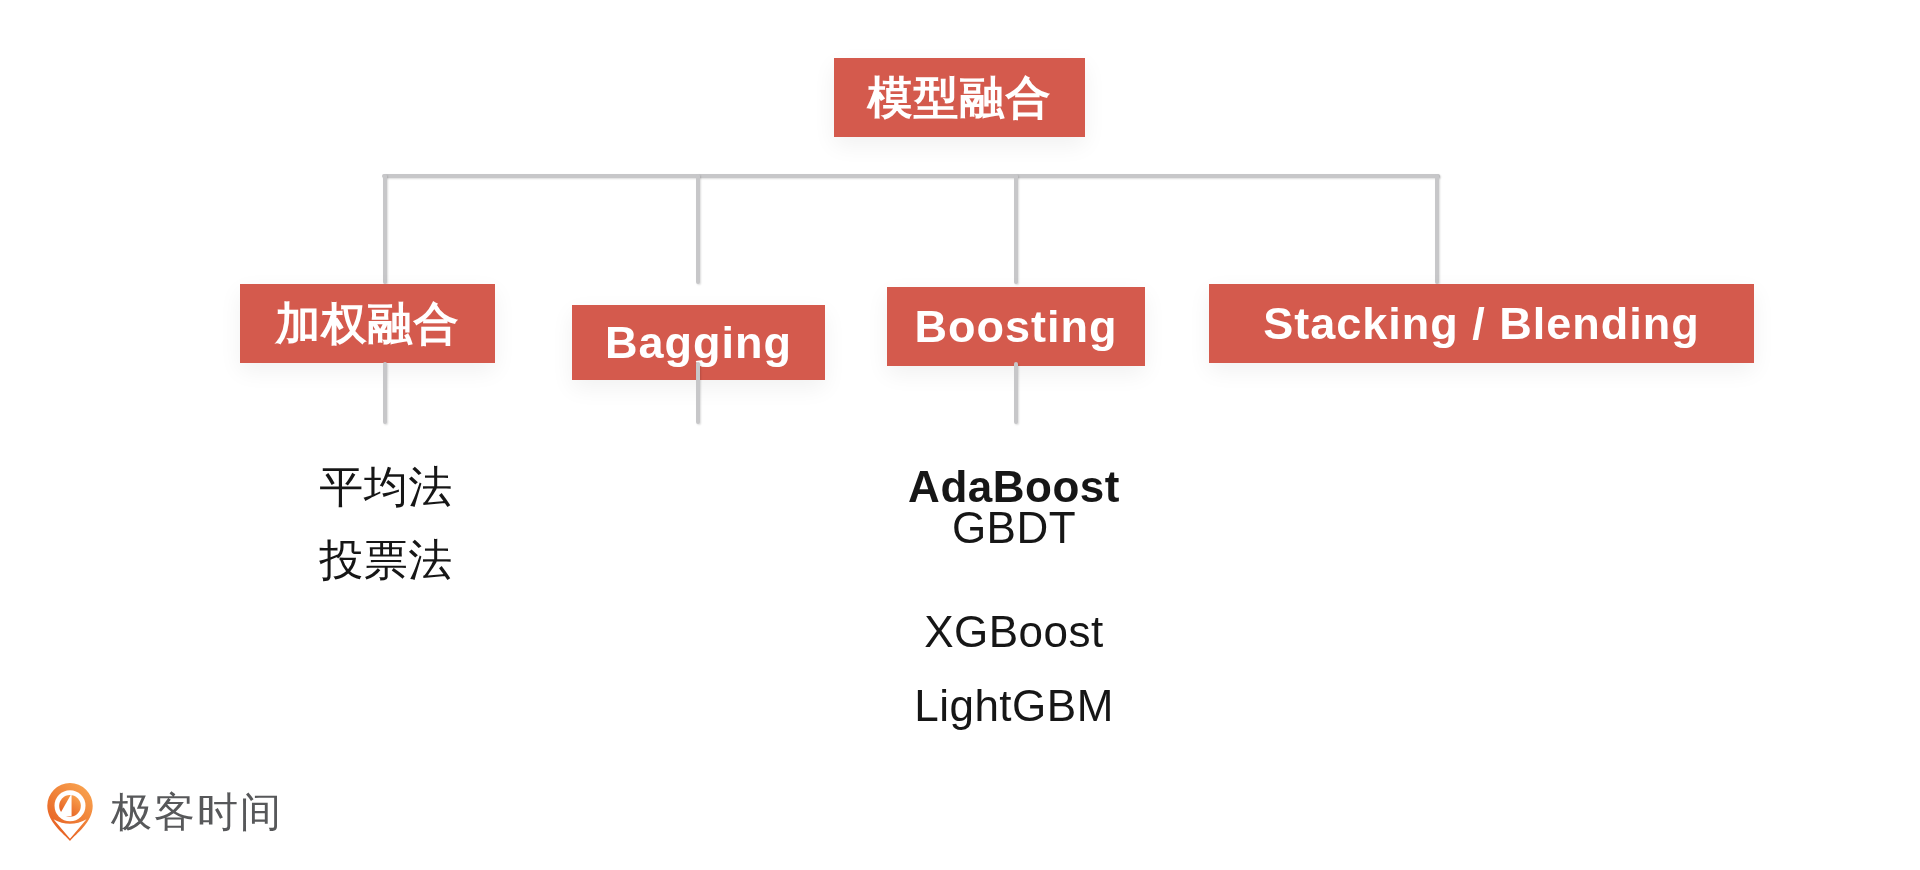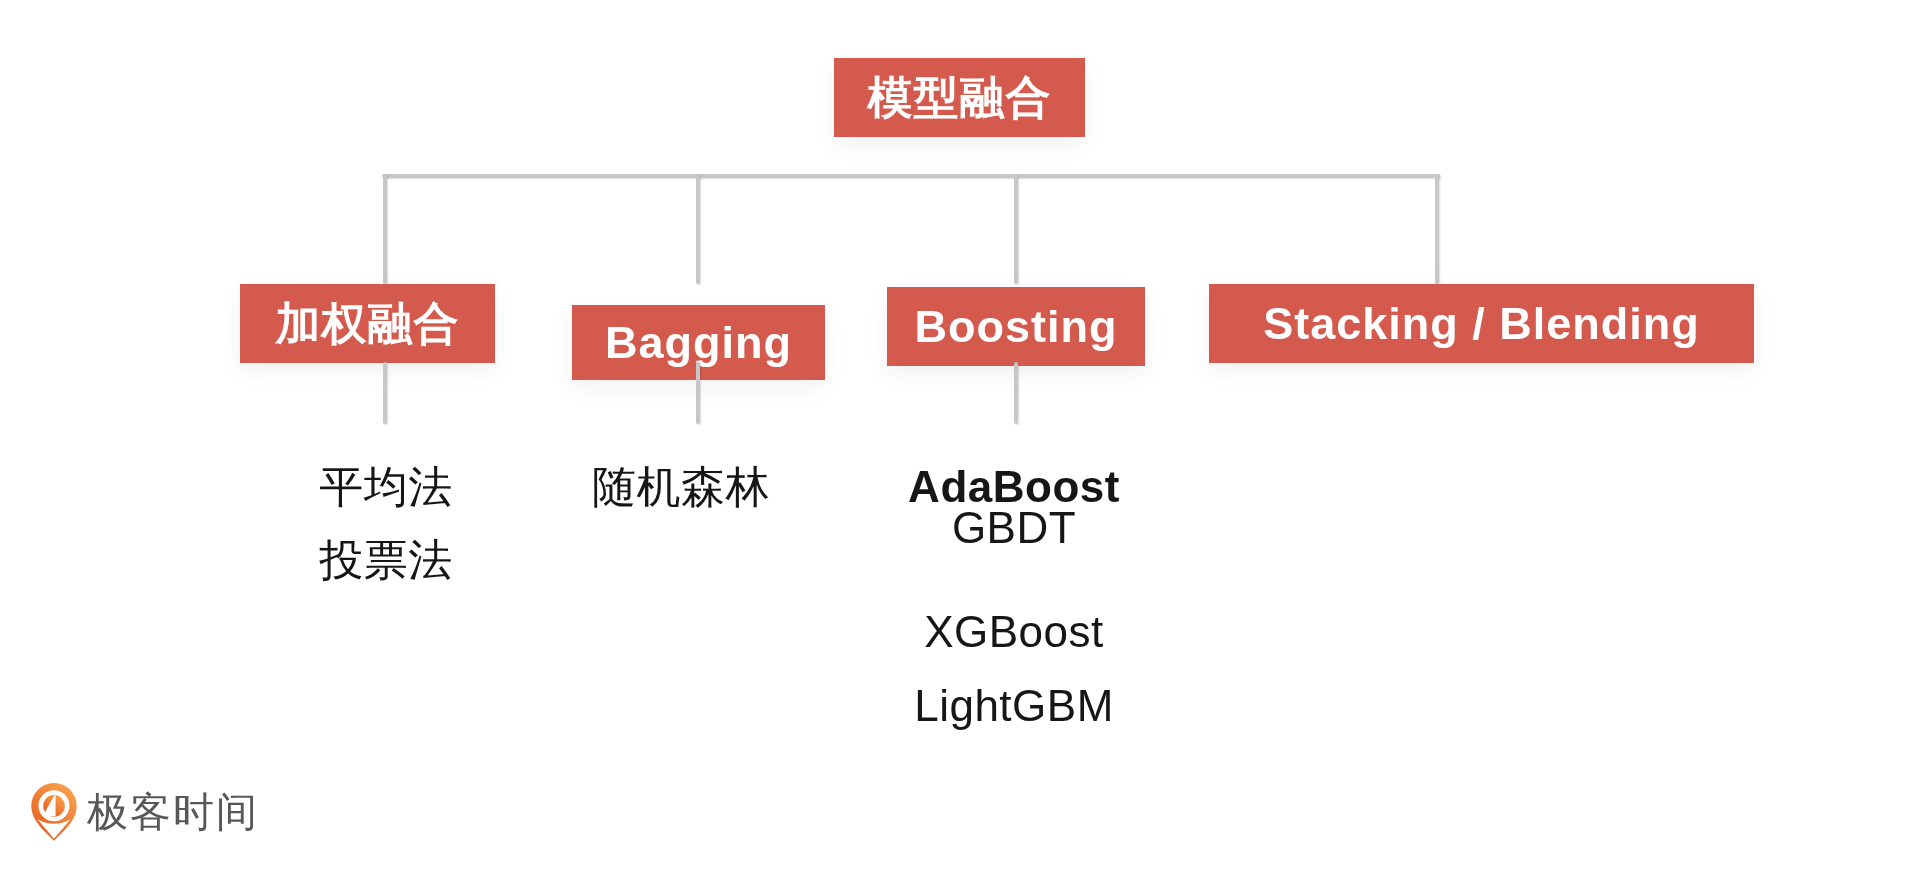--- a/index.html
+++ b/index.html
@@ -52,22 +52,22 @@
     color:var(--leaf-text);font-size:44px;font-weight:400;
     height:54px;line-height:54px;white-space:nowrap;letter-spacing:0.5px;text-align:right;
   }
   .l00{left:386px;top:460px;} .l01{left:386px;top:533px;}
   .l10{left:681px;top:460px;}
   .l20{left:1014px;top:460px;font-weight:bold;} .l21{left:1014px;top:501px;}
   .l22{left:1014px;top:605px;} .l23{left:1014px;top:679px;}
 
   
   .logo{
-    position:absolute;left:28px;top:780px;
-    display:flex;align-items:center;gap:7px;
+    position:absolute;left:44px;top:780px;
+    display:flex;align-items:center;gap:15px;
   }
   .logo-icon{width:52px;height:64px;display:block;}
   .logo-text{
     color:var(--logo-text);font-size:41px;font-weight:500;
     letter-spacing:2px;white-space:nowrap;line-height:64px;
   }
 </style>
 </head>
 <body>
 
@@ -85,21 +85,20 @@
   <div class="node b1">Bagging</div>
   <div class="node b2">Boosting</div>
   <div class="node b3">Stacking / Blending</div>
 
   <div class="vline stub s0"></div>
   <div class="vline stub s1"></div>
   <div class="vline stub s2"></div>
 
   <div class="leaf l00">平均法</div>
   <div class="leaf l01">投票法</div>
-  <div class="leaf l10">随机森林</div>
   <div class="leaf l20">AdaBoost</div>
   <div class="leaf l21">GBDT</div>
   <div class="leaf l22">XGBoost</div>
   <div class="leaf l23">LightGBM</div>
 
   <div class="logo">
     <svg class="logo-icon" viewBox="0 0 100 124" xmlns="http://www.w3.org/2000/svg">
       <defs>
         <linearGradient id="gk" x1="0.8" y1="0.05" x2="0.15" y2="0.95">
           <stop offset="0" stop-color="#f8a04d"></stop>

